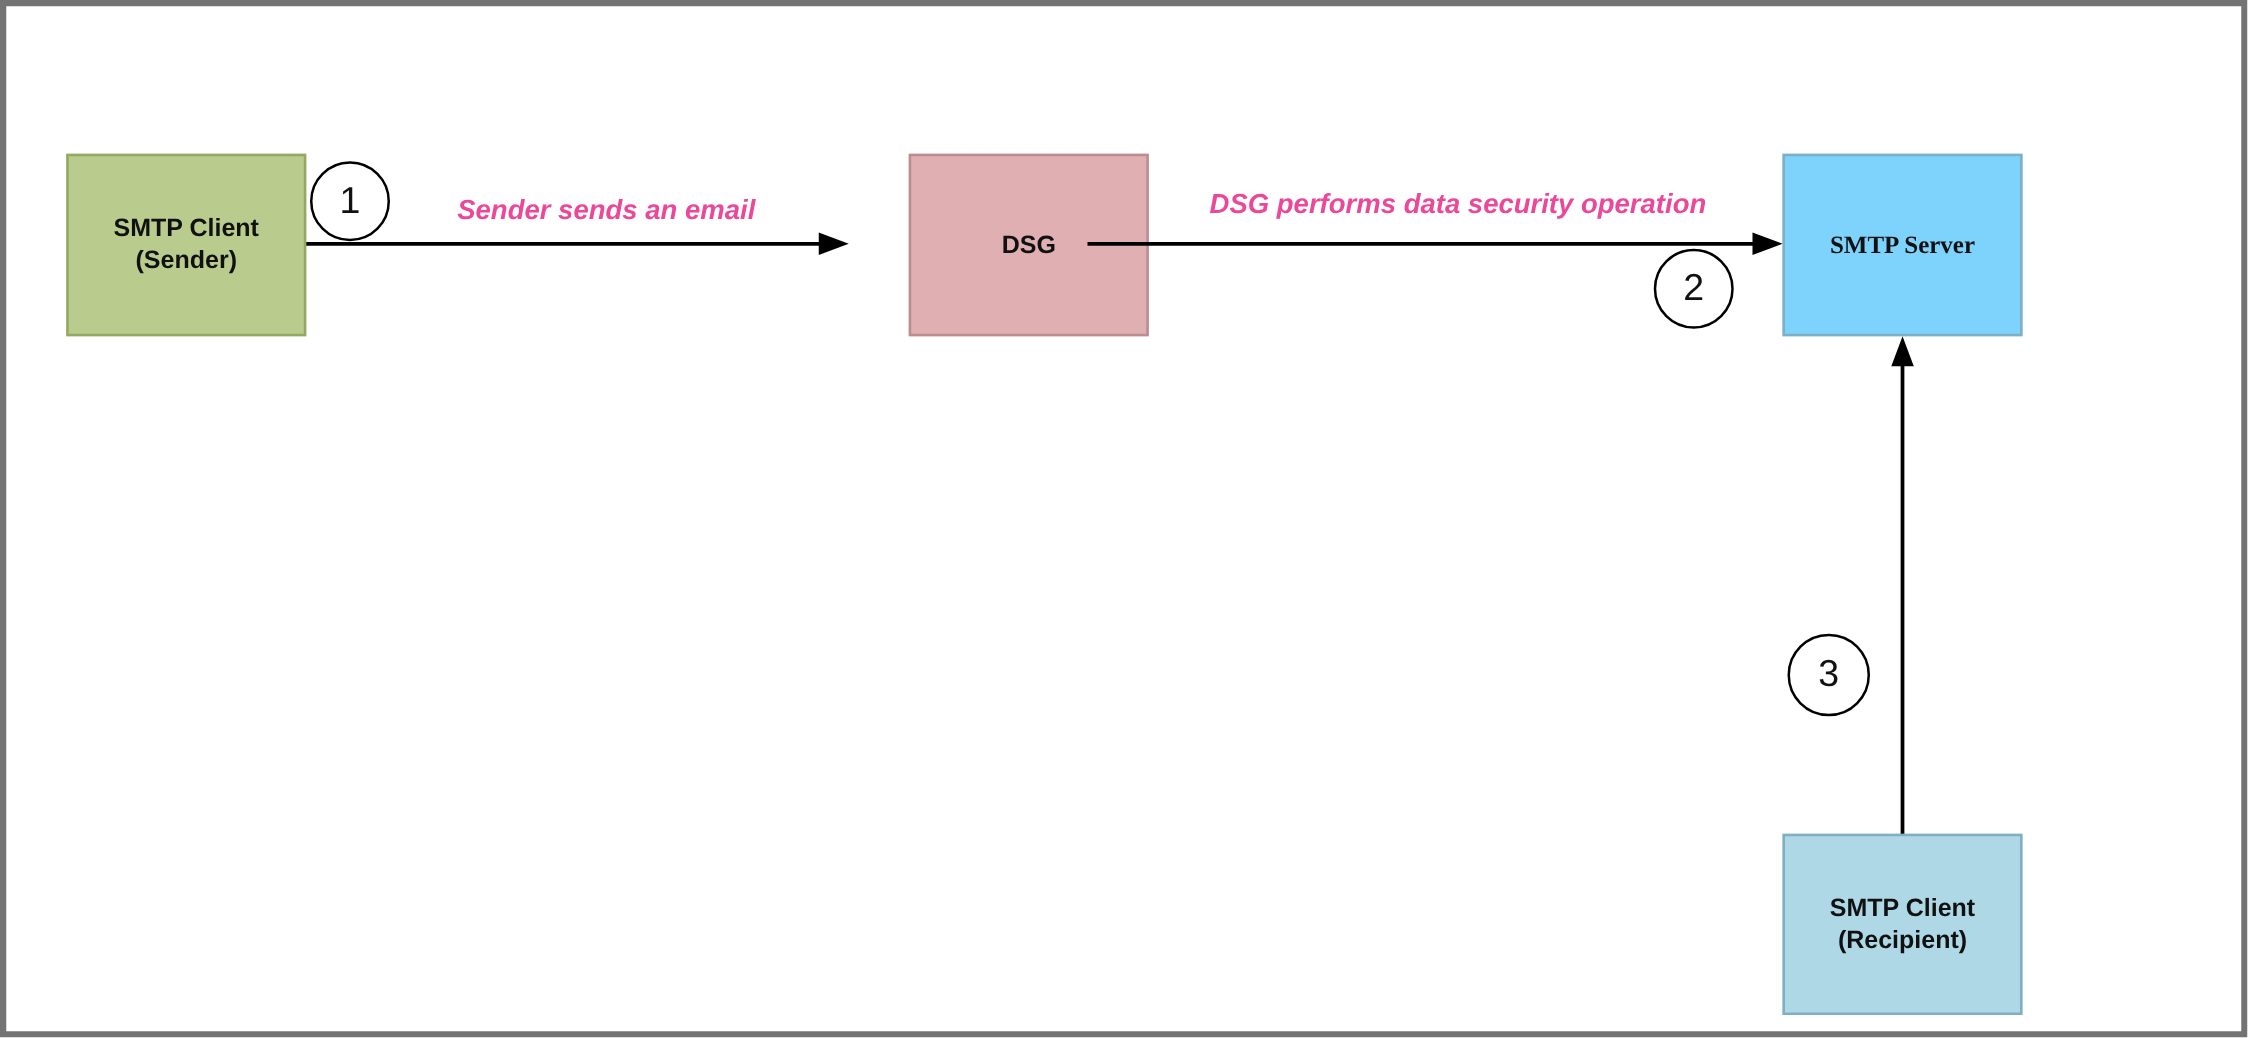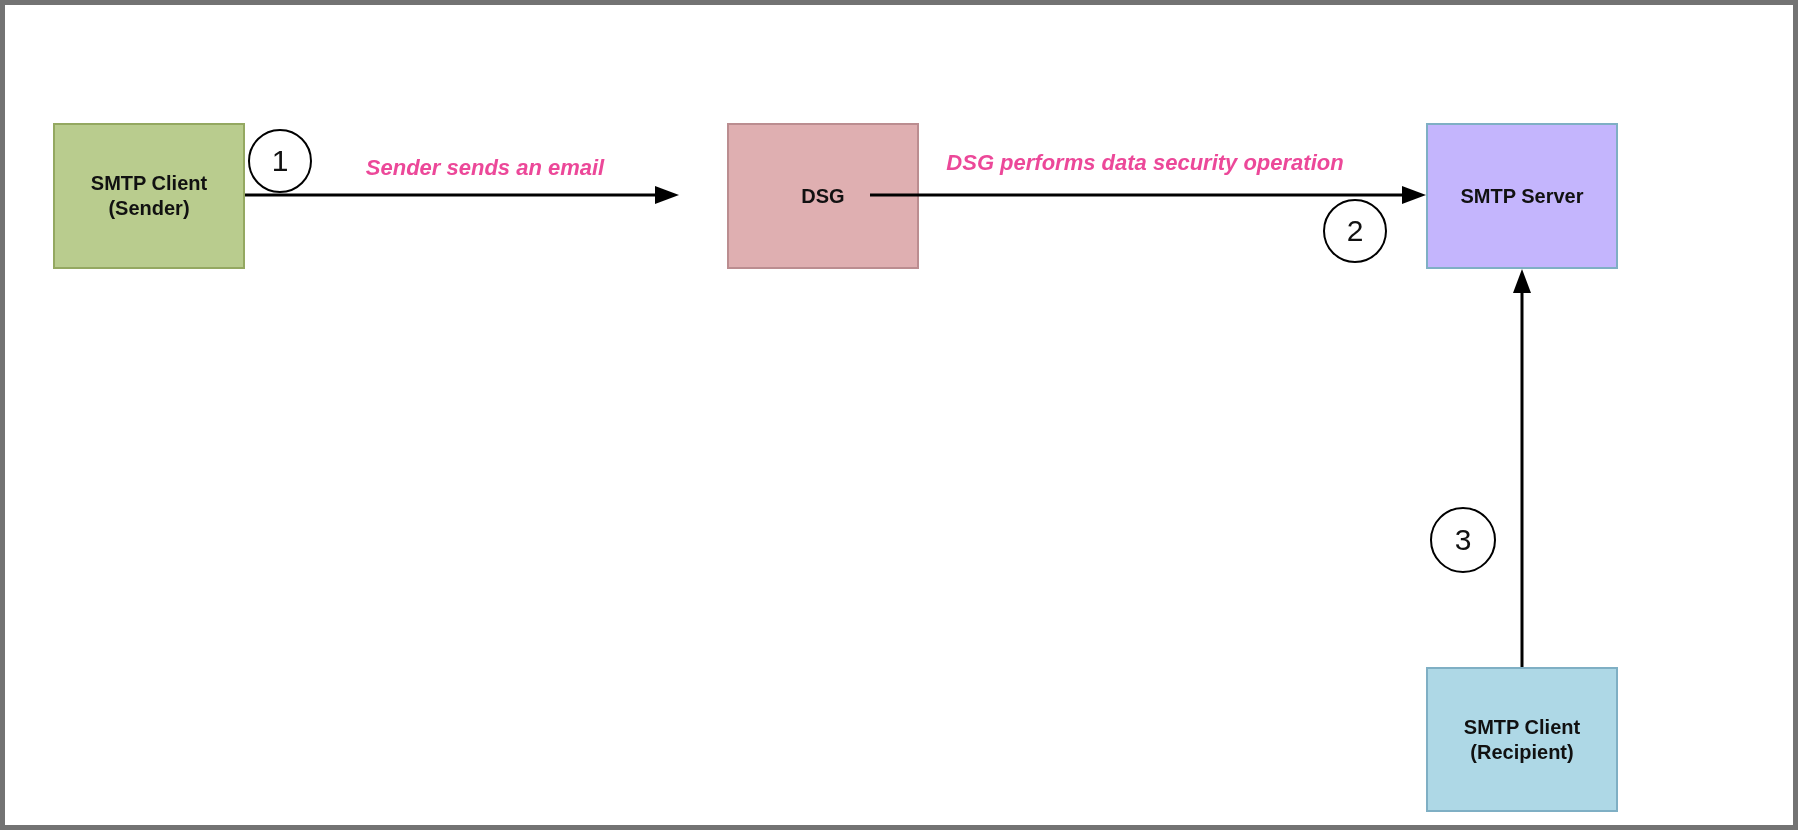--- a/index.html
+++ b/index.html
@@ -36,22 +36,23 @@
     border: 2px solid #94a861;
   }
   .node-dsg {
     left: 674px; top: 118px; width: 192px; height: 146px;
     background: #dfafb1;
     border: 2px solid #bb8d90;
     margin-left: 48px;
   }
   .node-server {
     left: 1421px; top: 118px; width: 192px; height: 146px;
-    background: #c4b5fd;
+    background: #7dd3fc;
     border: 2px solid #7fafc4;
+    font-family: Liberation Serif, serif;
   }
   .node-recipient {
     left: 1421px; top: 662px; width: 192px; height: 145px;
     background: #aed8e6;
     border: 2px solid #7fafc4;
   }
   .step-circle {
     position: absolute;
     box-sizing: border-box;
     border: 2px solid #000000;
@@ -71,21 +72,21 @@
   .edge-label {
     position: absolute;
     font-weight: 700;
     color: #ec4899;
     text-align: center;
     white-space: pre-line;
     z-index: 2;
     font-style: italic;
   }
   .edge-label-1 { left: 320px; top: 150px; width: 320px; font-size: 22px; }
-  .edge-label-2 { left: 900px; top: 145px; width: 480px; font-size: 22px; }
+  .edge-label-2 { left: 880px; top: 145px; width: 480px; font-size: 22px; text-align: right; }
   .edge-label-3 { left: 1533px; top: 538px; width: 240px; font-size: 22px; line-height: 1.45; }
   .arrow-layer {
     position: absolute;
     left: 0; top: 0;
     width: 1788px;
     height: 820px;
     z-index: 1;
   }
 </style>
 </head>

